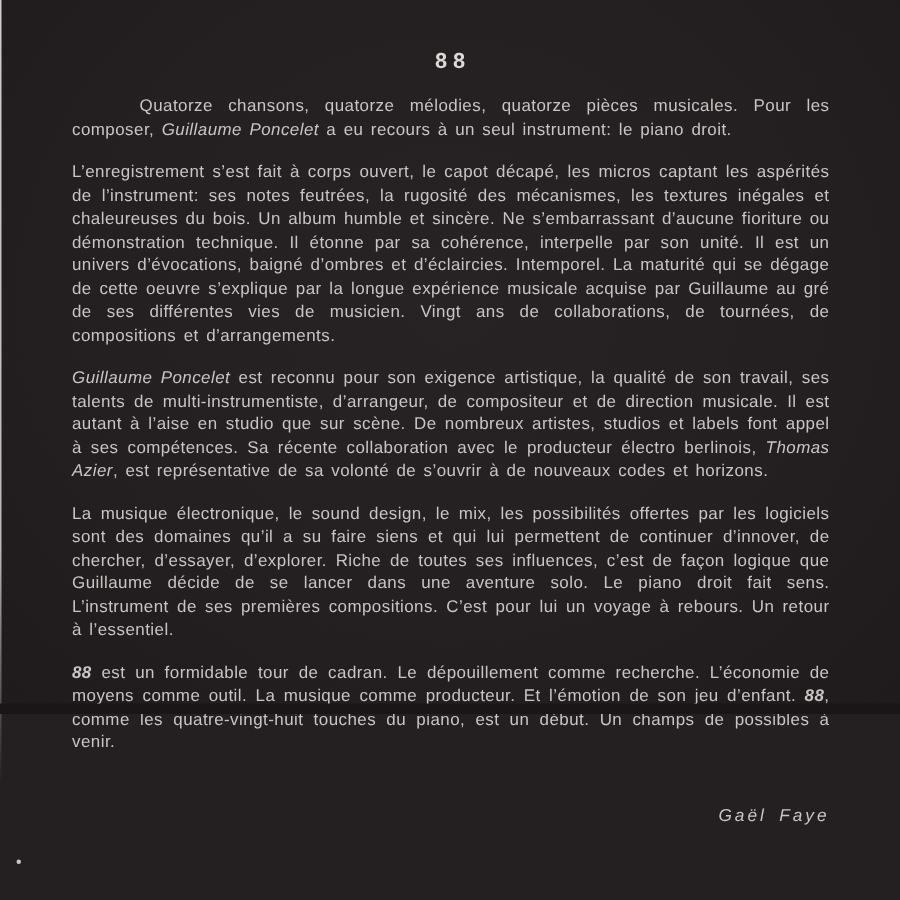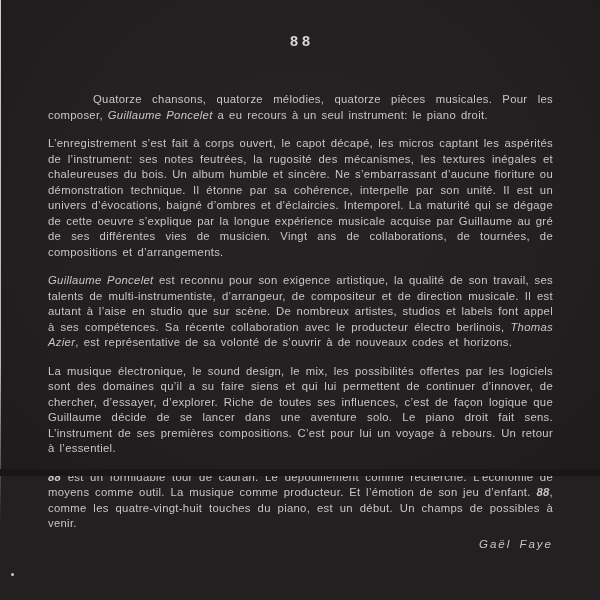--- a/index.html
+++ b/index.html
@@ -22,21 +22,21 @@
     color: var(--title, #dcd8d6);
   }
   .body-text {
     position: absolute; left: 48px; top: 64px; width: 505px;
     color: var(--text, #c9c5c3);
     font-size: 11.3px; line-height: 15.5px;
     text-align: justify;
     letter-spacing: 0.3px; word-spacing: 1.5px;
   }
   .para { margin: 0 0 13px 0; }
-  .para.indent { text-indent: 45px; margin-top: 28px; }
+  .para.indent { text-indent: 45px; }
   .it  { font-style: italic; }
   .bit { font-style: italic; font-weight: 700; }
   .signature {
     position: absolute; top: 538px; right: 47px;
     color: var(--text, #c9c5c3);
     font-style: italic; font-size: 11.5px;
     letter-spacing: 2px; word-spacing: 3px; padding-left: 22px;
   }
   .edge-line {
     position: absolute; left: 0; top: 0;

